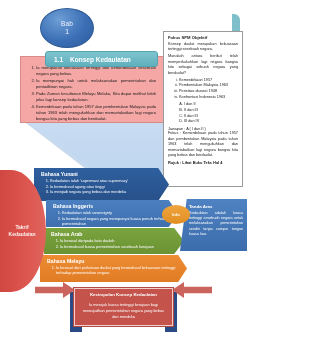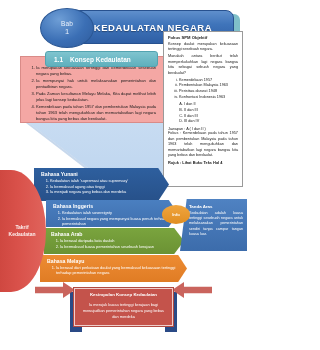--- a/index.html
+++ b/index.html
@@ -183,23 +183,20 @@
 </head>
 <body>
 
 <div class="slide">
 
   <div class="bab-ellipse">
     <div class="b1">Bab</div>
     <div class="b2">1</div>
   </div>
   <div class="title-shadow"></div>
-  <div class="title-bar">
-    <span>KEDAULATAN NEGARA</span>
-  </div>
 
   <div class="diamond"></div>
   <div class="diamond2"></div>
 
   <div class="sub-tab">
     <span>1.1</span>
     <span style="width:7px"></span>
     <span>Konsep Kedaulatan</span>
   </div>
 

